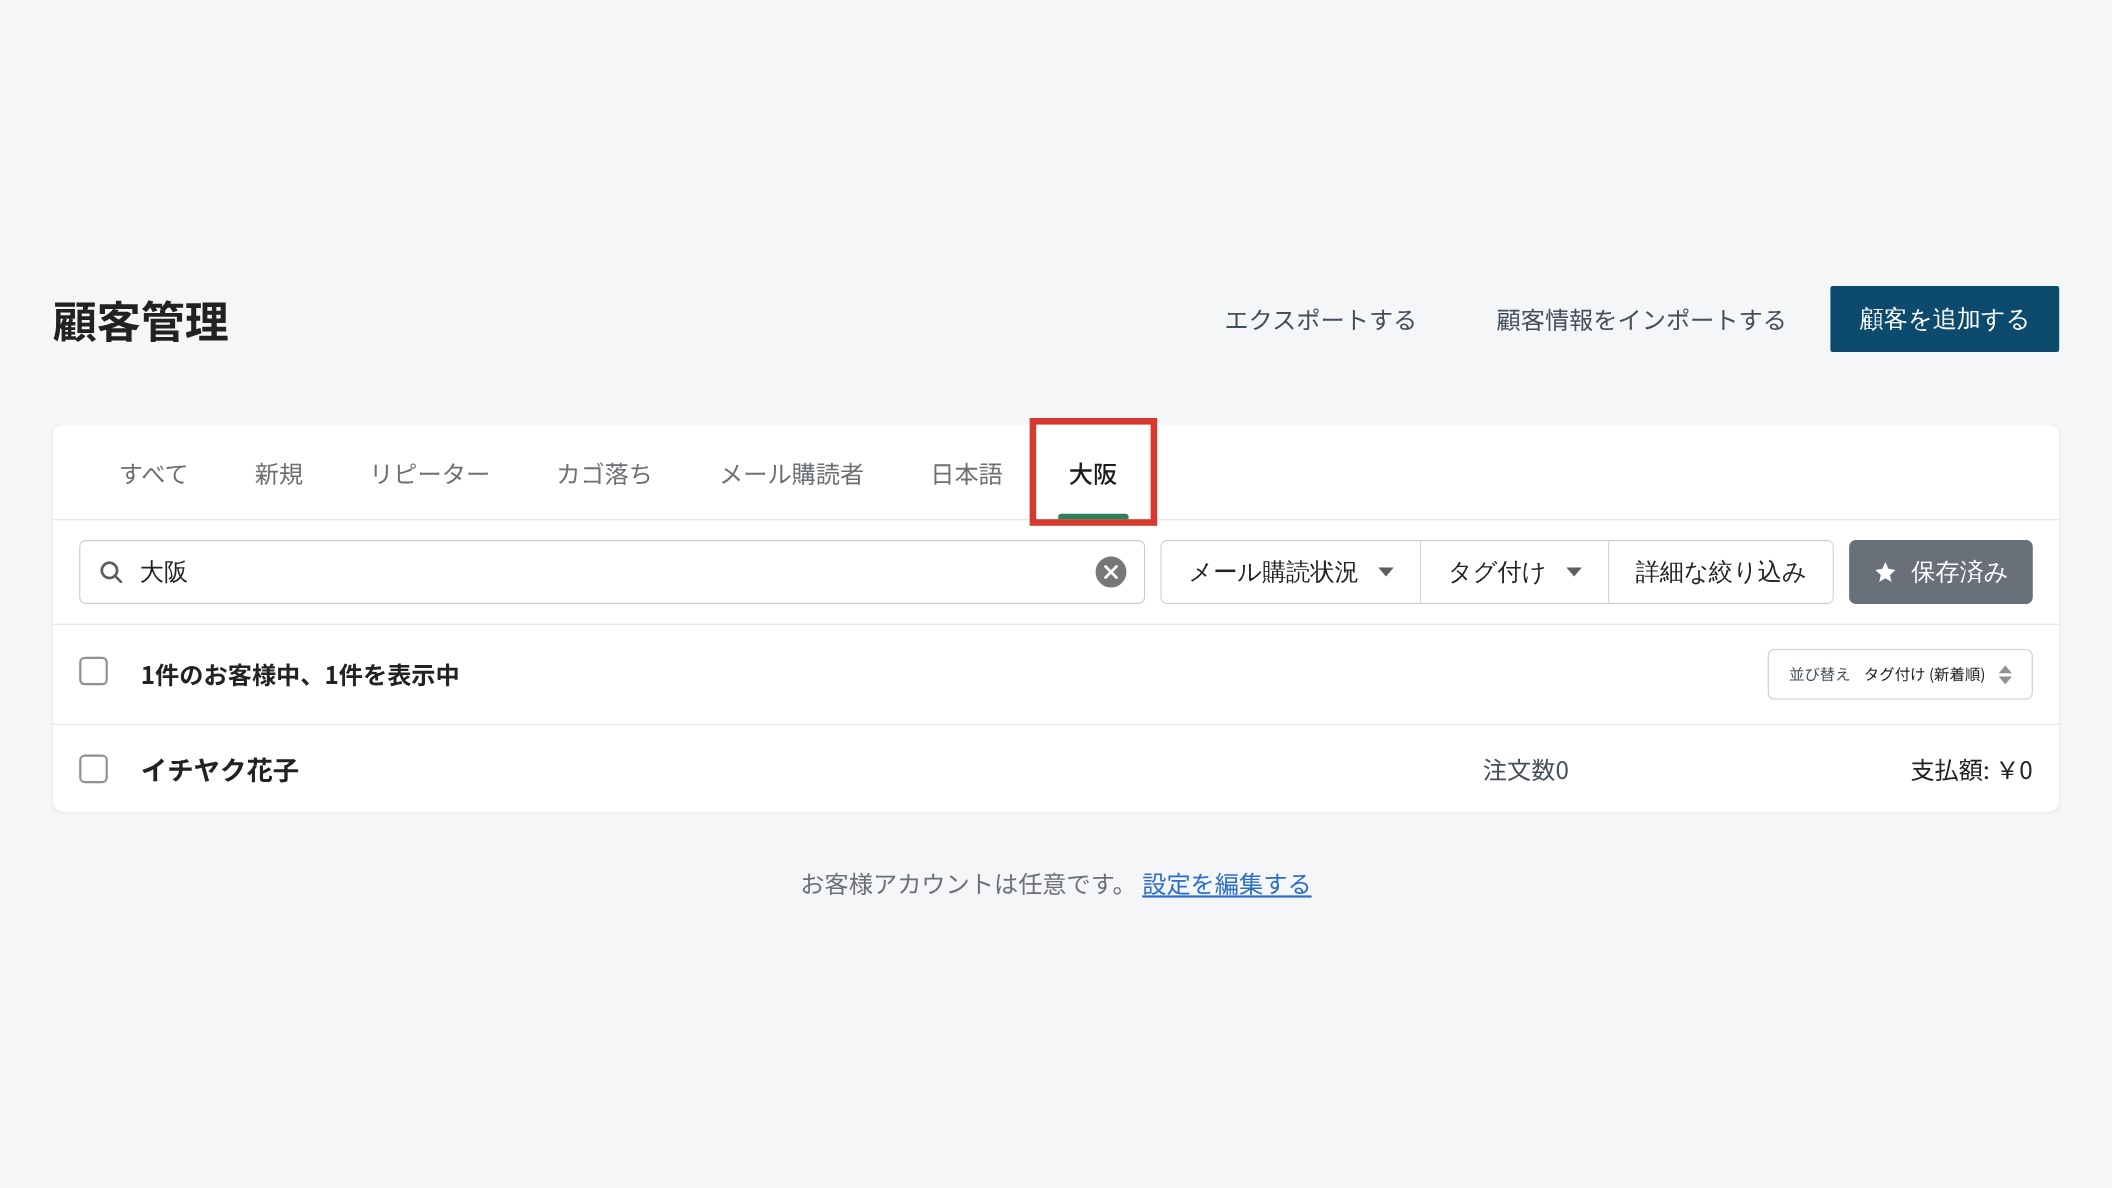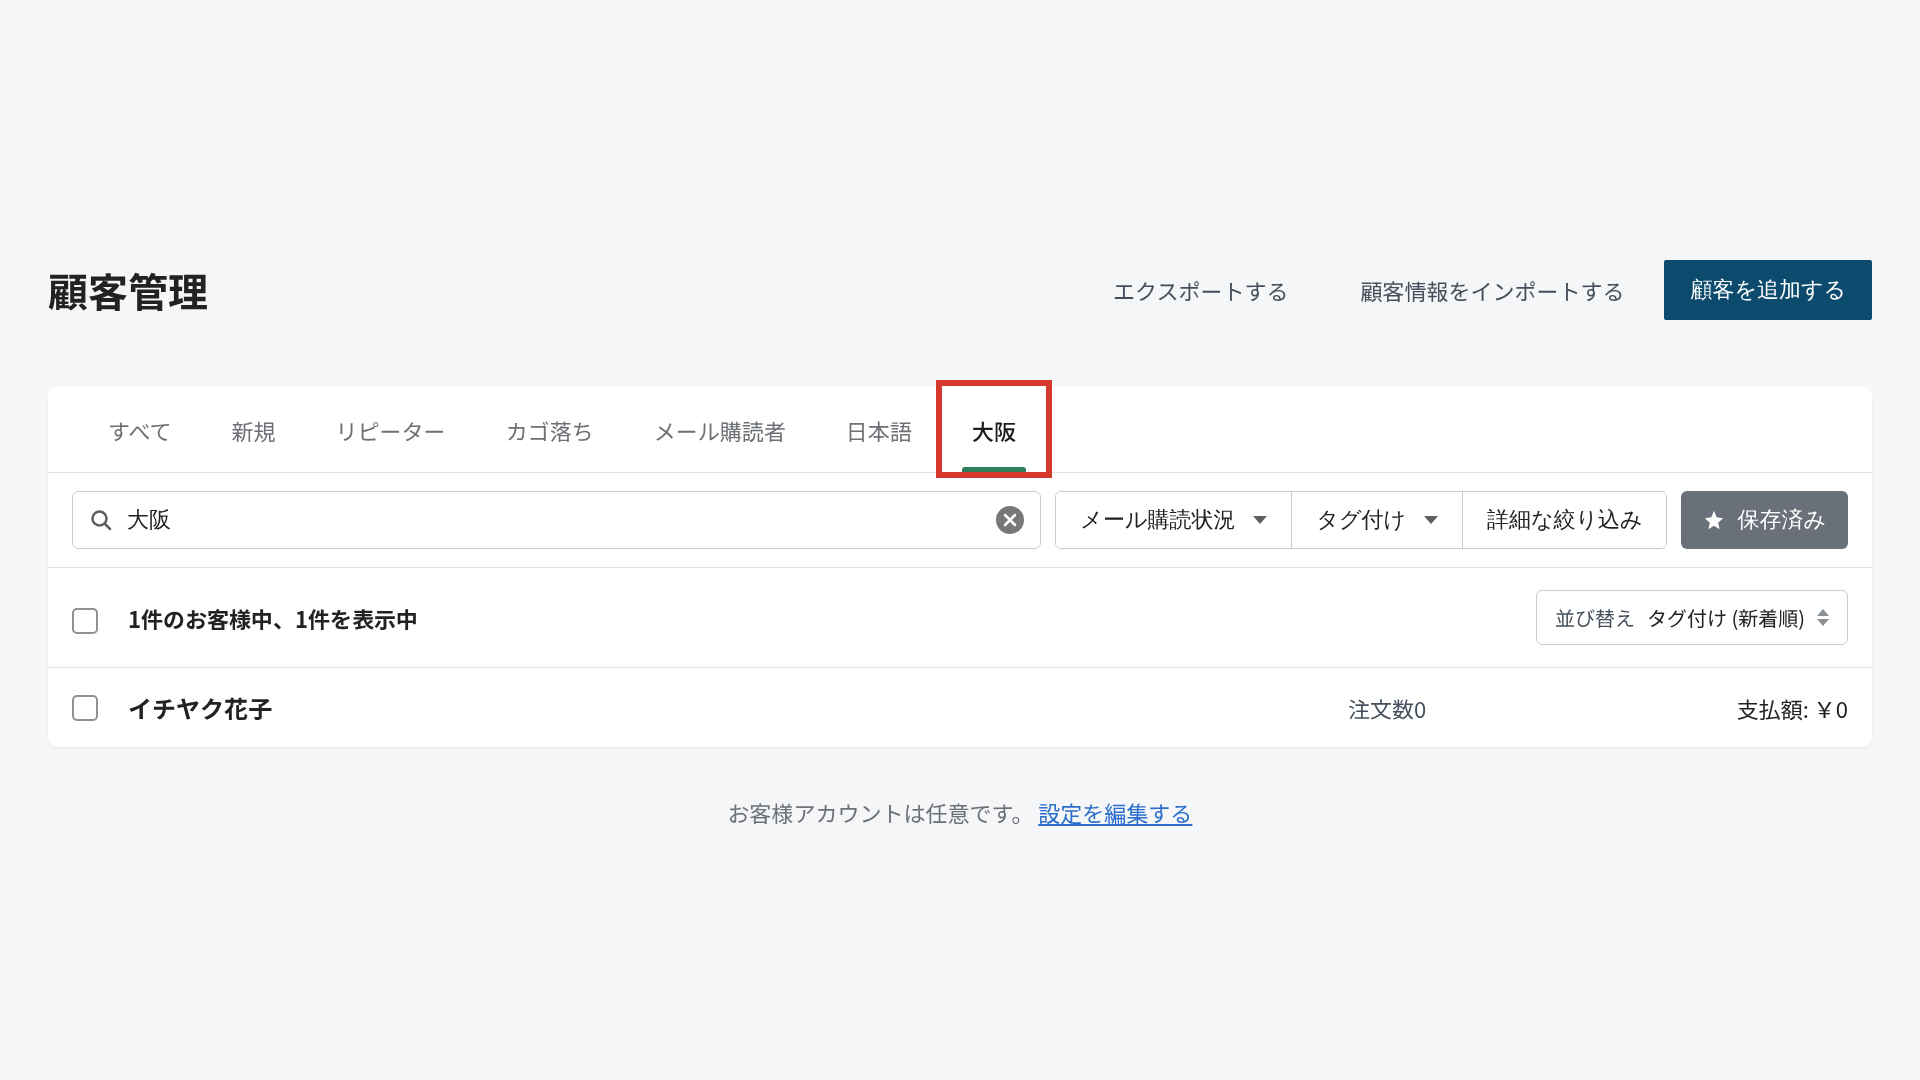--- a/index.html
+++ b/index.html
@@ -172,40 +172,40 @@
 
   .count-row {
     display: flex;
     align-items: center;
     justify-content: space-between;
     padding: 22px 24px;
     border-bottom: 1px solid #e1e3e5;
   }
   .count-left {
     display: flex;
-    align-items: flex-end;
+    align-items: flex-start;
     gap: 30px;
   }
   .checkbox {
     width: 26px; height: 26px;
     border: 2.5px solid #8c9196;
     border-radius: 5px;
     cursor: pointer;
     flex-shrink: 0;
   }
   .count-text {
     font-size: 22px;
     font-weight: 700;
     color: #202223;
   }
   .sort-pill {
     border: 1px solid #c9cccf;
     border-radius: 6px;
     padding: 12px 18px;
-    font-size: 20px;
+    font-size: 14px;
     color: #454f5b;
     background: #fff;
     display: flex;
     align-items: center;
     gap: 12px;
     cursor: pointer;
   }
   .sort-pill .strong { color: #202223; }
   .sort-icon {
     display: flex; flex-direction: column; gap: 3px;

